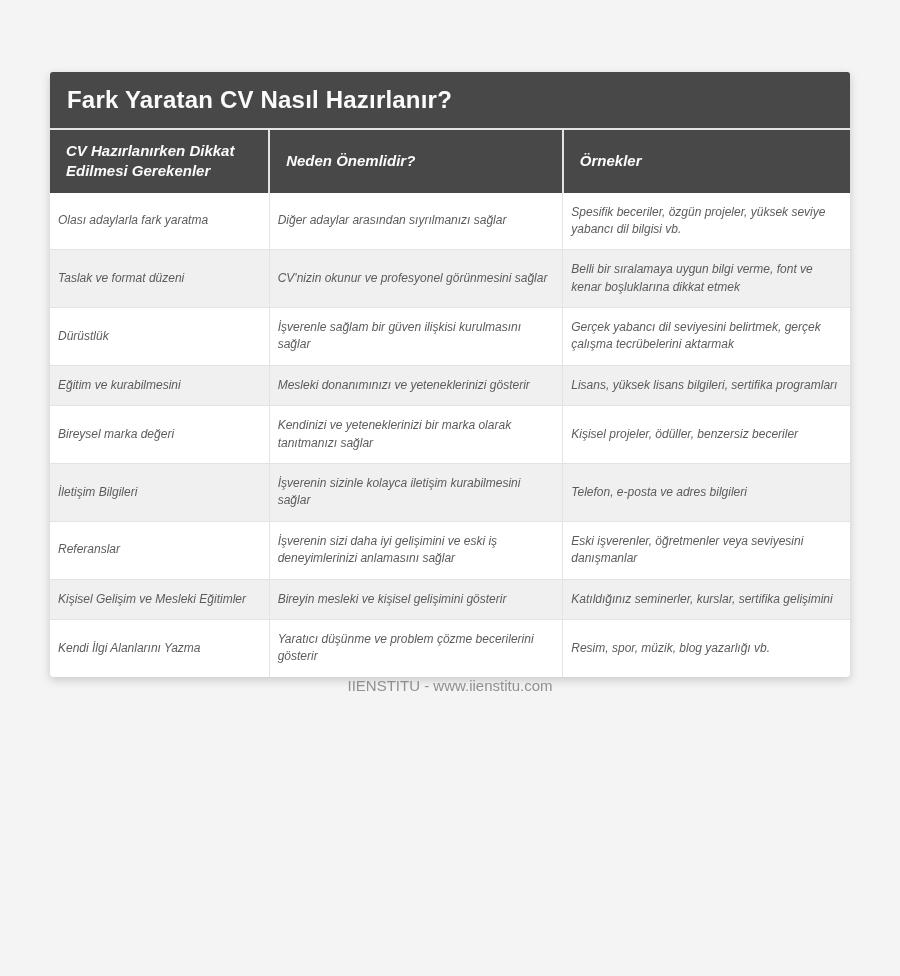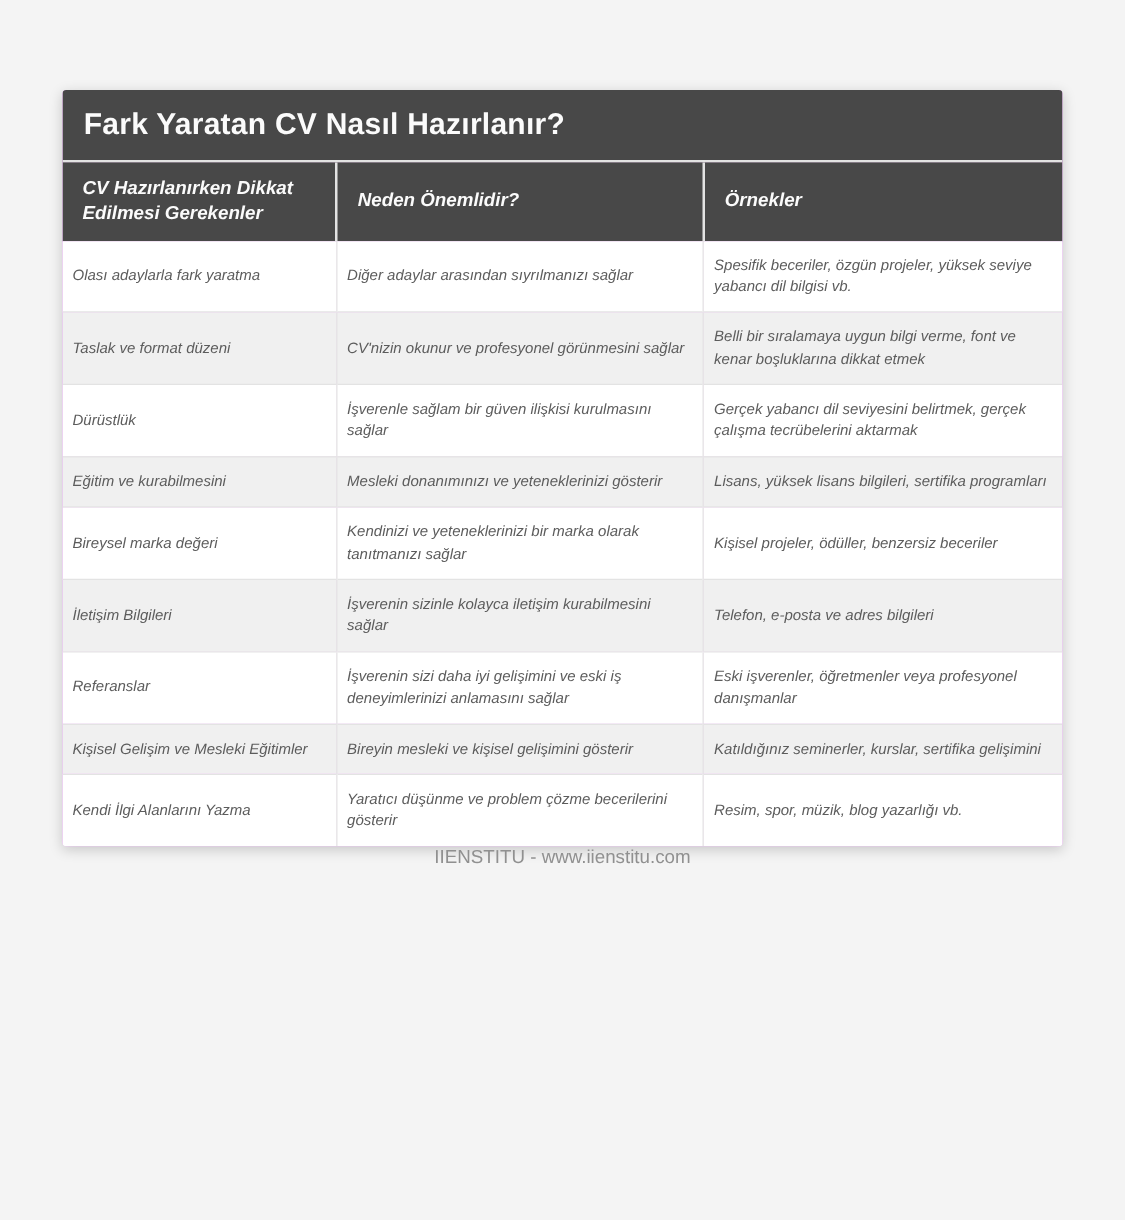--- a/index.html
+++ b/index.html
@@ -138,21 +138,21 @@
 
   <tr class="data-row">
     <td>İletişim Bilgileri</td>
     <td>İşverenin sizinle kolayca iletişim kurabilmesini sağlar</td>
     <td>Telefon, e-posta ve adres bilgileri</td>
   </tr>
 
   <tr class="data-row">
     <td>Referanslar</td>
     <td>İşverenin sizi daha iyi gelişimini ve eski iş deneyimlerinizi anlamasını sağlar</td>
-    <td>Eski işverenler, öğretmenler veya profesyonel danışmanlar</td>
+    <td>Eski işverenler, öğretmenler veya seviyesini danışmanlar</td>
   </tr>
 
   <tr class="data-row">
     <td>Kişisel Gelişim ve Mesleki Eğitimler</td>
     <td>Bireyin mesleki ve kişisel gelişimini gösterir</td>
     <td>Katıldığınız seminerler, kurslar, sertifika gelişimini</td>
   </tr>
 
   <tr class="data-row">
     <td>Kendi İlgi Alanlarını Yazma</td>

